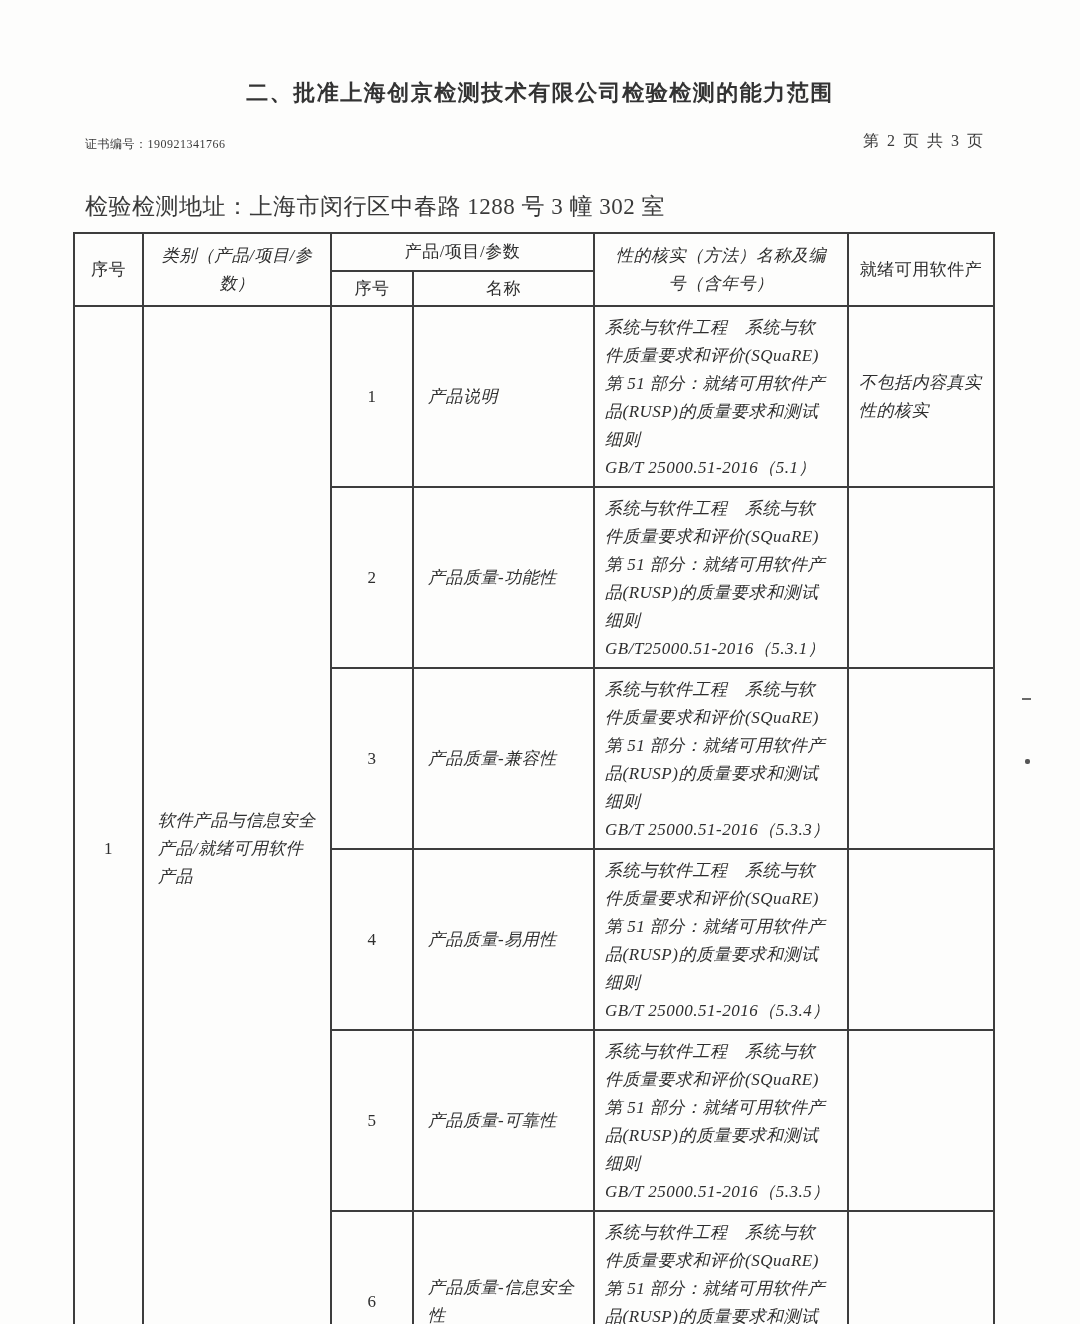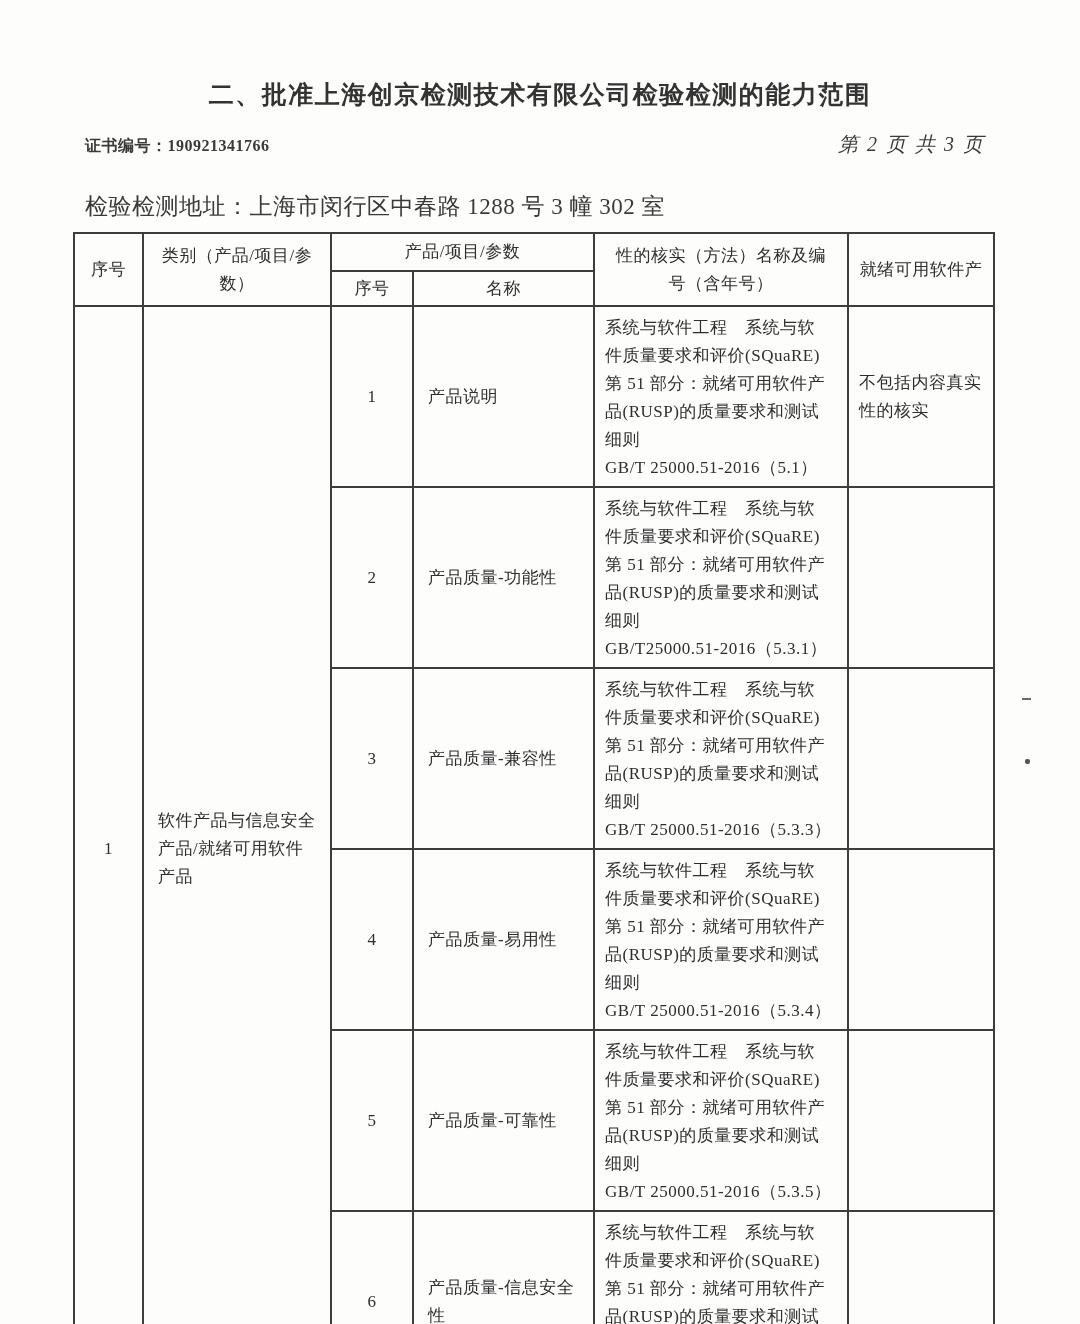--- a/index.html
+++ b/index.html
@@ -15,42 +15,40 @@
     overflow: hidden;
     font-family: "Liberation Serif", "DejaVu Serif", serif;
     color: #2b2b2b;
   }
   .title {
     position: absolute;
     top: 78px;
     left: 0;
     width: 100%;
     text-align: center;
-    font-size: 25px;
+    font-size: 22px;
     font-weight: bold;
     letter-spacing: 1.5px;
     color: #333;
   }
   .cert {
     position: absolute;
     top: 136px;
     left: 85px;
-    font-size: 16px;
+    font-size: 12px;
     letter-spacing: 0.5px;
     color: #3a3a3a;
-    font-weight: bold;
   }
   .pageno {
     position: absolute;
     top: 131px;
     right: 95px;
-    font-size: 20px;
+    font-size: 16px;
     letter-spacing: 2px;
     color: #3a3a3a;
-    font-style: italic;
   }
   .address {
     position: absolute;
     top: 191px;
     left: 85px;
     font-size: 23px;
     letter-spacing: 0.5px;
     color: #3a3a3a;
   }
   table.cap {
@@ -71,21 +69,21 @@
     overflow: hidden;
   }
   table.cap thead th {
     text-align: center;
     vertical-align: middle;
     padding: 2px 4px;
   }
   tr.h1 { height: 38px; }
   tr.h2 { height: 35px; }
   tbody tr { height: 169px; }
-  .pre { white-space: pre-line; }
+  .pre { white-space: pre-line; font-style: italic; }
   td.c {
     text-align: center;
     vertical-align: middle;
   }
   td.cat {
     text-align: left;
     vertical-align: middle;
     padding: 4px 10px 4px 14px;
   }
   td.nm {

